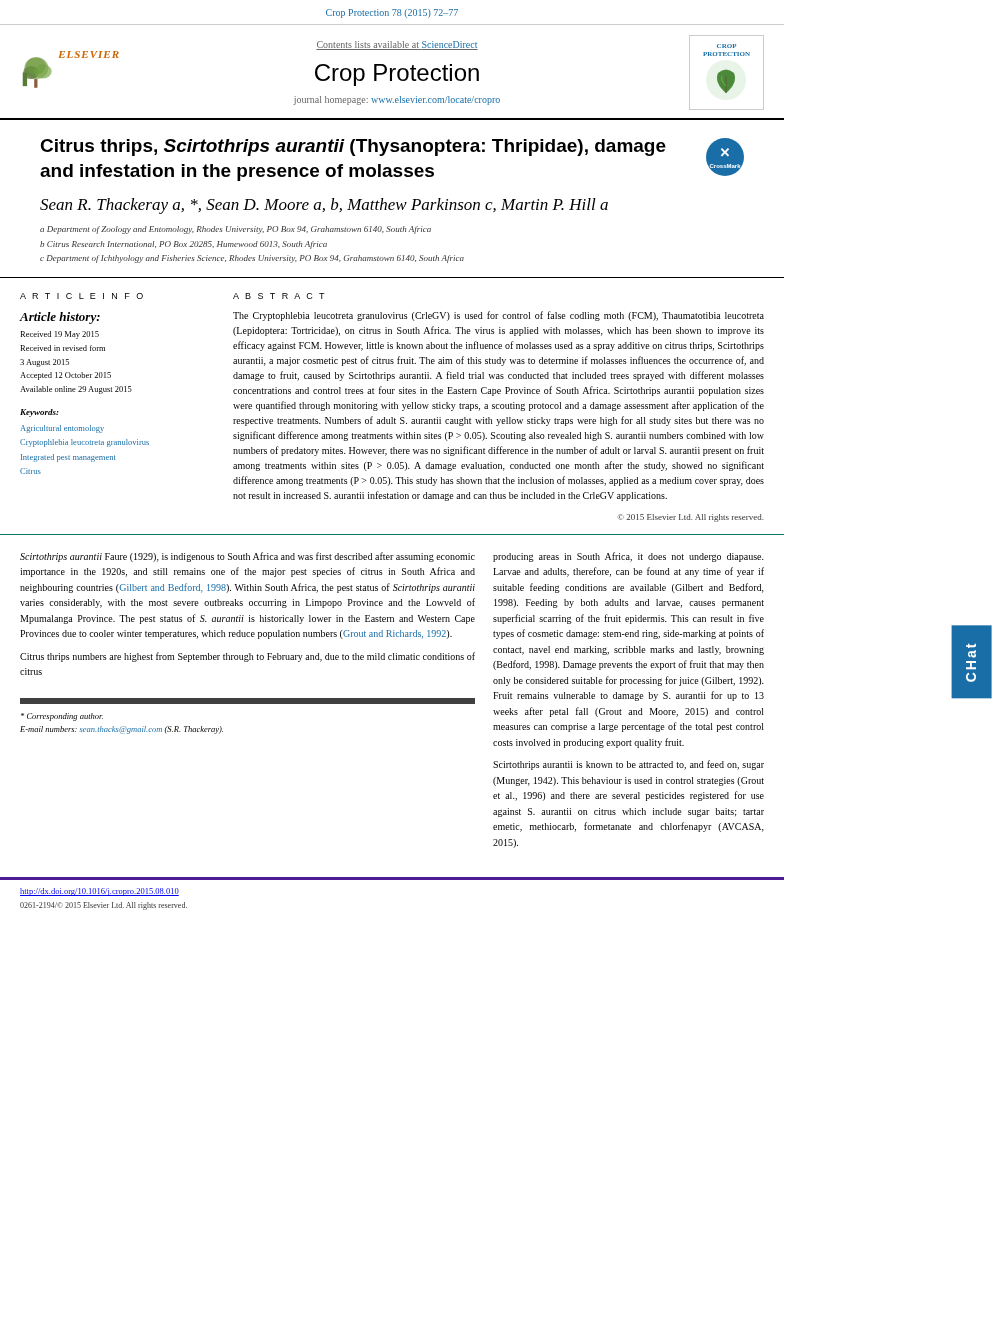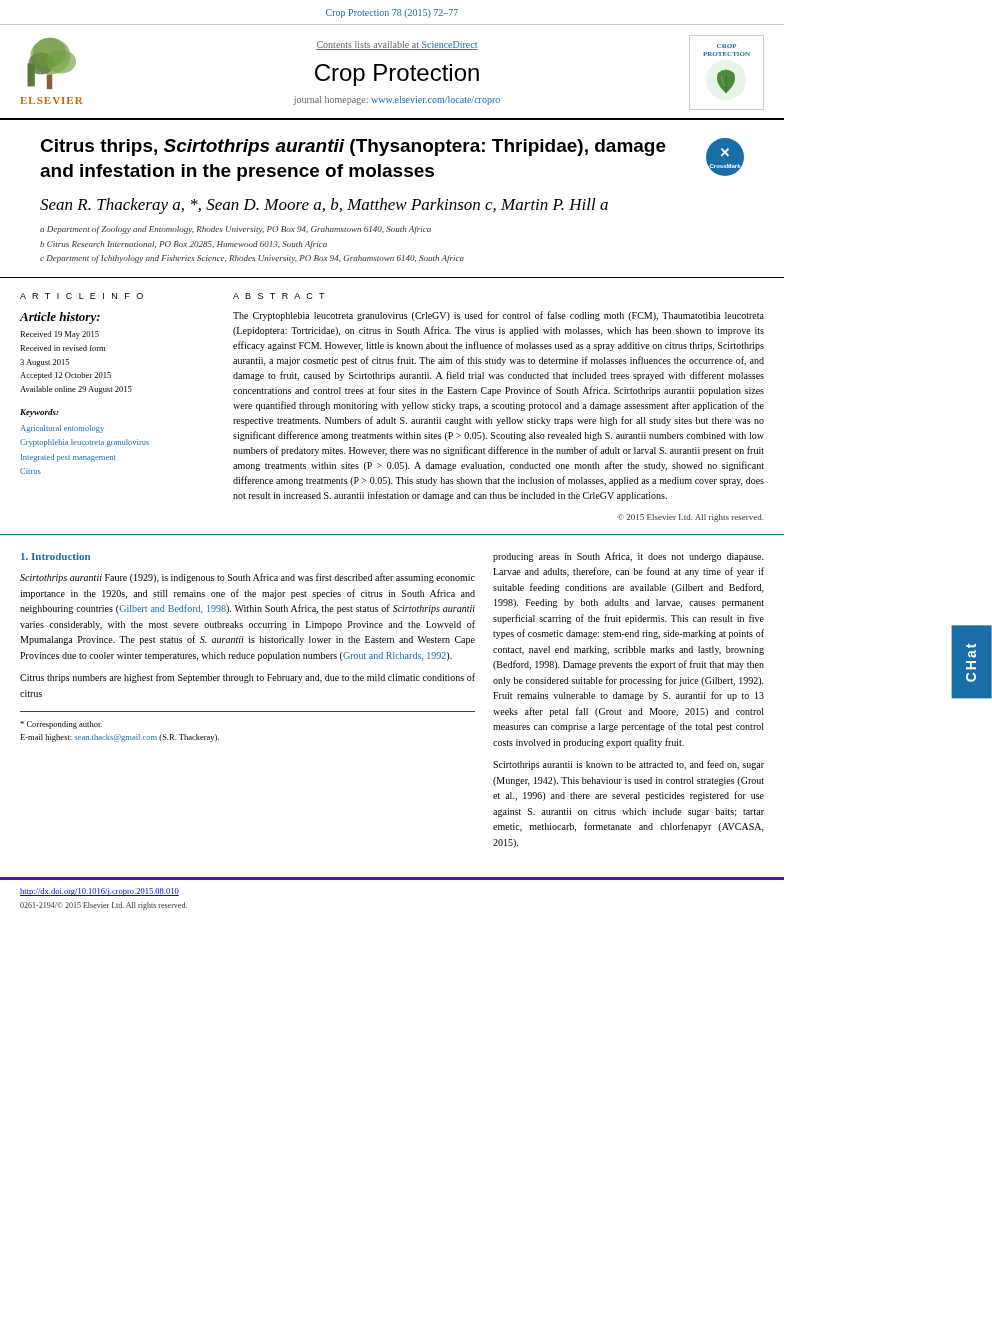--- a/index.html
+++ b/index.html
@@ -31,22 +31,23 @@
       align-items: center;
       justify-content: space-between;
       padding: 10px 20px 8px;
       border-bottom: 2px solid #000;
     }
     .journal-header-left {
       width: 100px;
     }
     .elsevier-logo {
       display: flex;
-      flex-direction: column;
+      flex-direction: row;
       align-items: flex-start;
+      font-style: italic;
     }
     .elsevier-tree {
       width: 70px;
       height: 55px;
     }
     .elsevier-text {
       font-size: 11px;
       font-weight: bold;
       color: #cc6600;
       letter-spacing: 1px;
@@ -226,23 +227,24 @@
       font-style: italic;
     }
     .body-text p {
       margin-bottom: 7px;
     }
     .ref-link {
       color: #1a6ea8;
       text-decoration: none;
     }
     .footnote-area {
-      margin-top: 10px;
-      border-top: 1px solid #404040;
+      margin-top: 18px;
+      border-top: 6px solid #404040;
       padding-top: 6px;
+      font-style: italic;
     }
     .footnote-text {
       font-size: 8.5px;
       line-height: 1.5;
     }
     .footer-bar {
       padding: 6px 20px;
       border-top: 3px solid #4c1d95;
       margin-top: 10px;
     }
@@ -373,34 +375,33 @@
         <div class="section-label">A B S T R A C T</div>
         <div class="abstract-text">
           <span>The Cryptophlebia leucotreta granulovirus (CrleGV) is used for control of false codling moth (FCM), Thaumatotibia leucotreta (Lepidoptera: Tortricidae), on citrus in South Africa. The virus is applied with molasses, which has been shown to improve its efficacy against FCM. However, little is known about the influence of molasses used as a spray additive on citrus thrips, Scirtothrips aurantii, a major cosmetic pest of citrus fruit. The aim of this study was to determine if molasses influences the occurrence of, and damage to fruit, caused by Scirtothrips aurantii. A field trial was conducted that included trees sprayed with different molasses concentrations and control trees at four sites in the Eastern Cape Province of South Africa. Scirtothrips aurantii population sizes were quantified through monitoring with yellow sticky traps, a scouting protocol and a damage assessment after application of the respective treatments. Numbers of adult S. aurantii caught with yellow sticky traps were high for all study sites but there was no significant difference among treatments within sites (P &gt; 0.05). Scouting also revealed high S. aurantii numbers combined with low numbers of predatory mites. However, there was no significant difference in the number of adult or larval S. aurantii present on fruit among treatments within sites (P &gt; 0.05). A damage evaluation, conducted one month after the study, showed no significant difference among treatments (P &gt; 0.05). This study has shown that the inclusion of molasses, applied as a medium cover spray, does not result in increased S. aurantii infestation or damage and can thus be included in the CrleGV applications.</span>
         </div>
         <div class="copyright">© 2015 Elsevier Ltd. All rights reserved.</div>
       </div>
     </div>
 
     <div class="body-content">
       <div class="body-left">
-        <div class="section-heading">1. Introduction</div>
         <div class="body-text">
           <p>
             <em>Scirtothrips aurantii</em> Faure (1929), is indigenous to South Africa and was first described after assuming economic importance in the 1920s, and still remains one of the major pest species of citrus in South Africa and neighbouring countries (<a href="#" class="ref-link">Gilbert and Bedford, 1998</a>). Within South Africa, the pest status of <em>Scirtothrips aurantii</em> varies considerably, with the most severe outbreaks occurring in Limpopo Province and the Lowveld of Mpumalanga Province. The pest status of <em>S. aurantii</em> is historically lower in the Eastern and Western Cape Provinces due to cooler winter temperatures, which reduce population numbers (<a href="#" class="ref-link">Grout and Richards, 1992</a>).
           </p>
           <p>
             Citrus thrips numbers are highest from September through to February and, due to the mild climatic conditions of citrus
           </p>
         </div>
 
         <div class="footnote-area">
           <div class="footnote-text">* Corresponding author.</div>
           <div class="footnote-text">
-            <span>E-mail highest:</span>
+            <span>E-mail numbers:</span>
             <a href="#" class="ref-link">sean.thacks@gmail.com</a>
             <span>(S.R. Thackeray).</span>
           </div>
         </div>
       </div>
       <div class="body-right">
         <div class="body-text">
           <p>
             <span>producing areas in South Africa, it does not undergo diapause. Larvae and adults, therefore, can be found at any time of year if suitable feeding conditions are available (Gilbert and Bedford, 1998). Feeding by both adults and larvae, causes permanent superficial scarring of the fruit epidermis. This can result in five types of cosmetic damage: stem-end ring, side-marking at points of contact, navel end marking, scribble marks and lastly, browning (Bedford, 1998). Damage prevents the export of fruit that may then only be considered suitable for processing for juice (Gilbert, 1992). Fruit remains vulnerable to damage by S. aurantii for up to 13 weeks after petal fall (Grout and Moore, 2015) and control measures can comprise a large percentage of the total pest control costs involved in producing export quality fruit.</span>
           </p>

